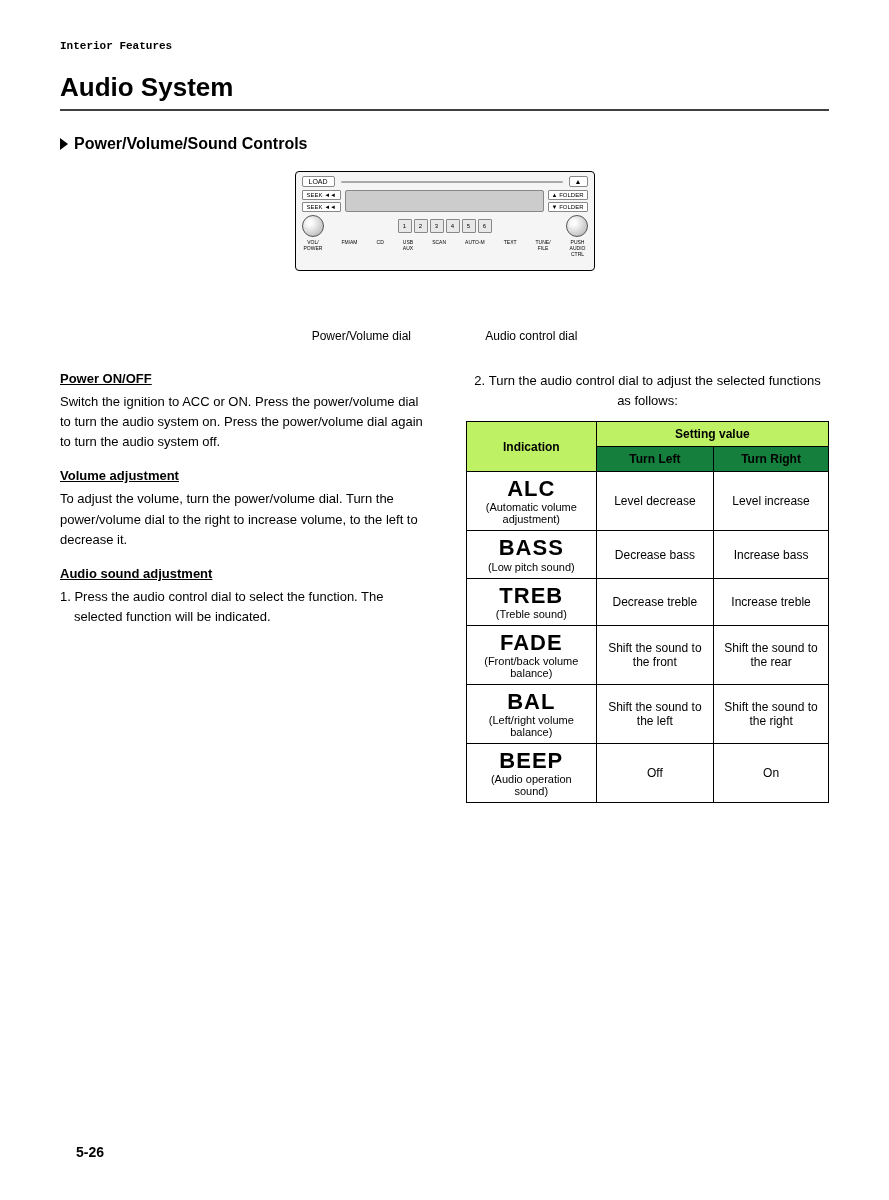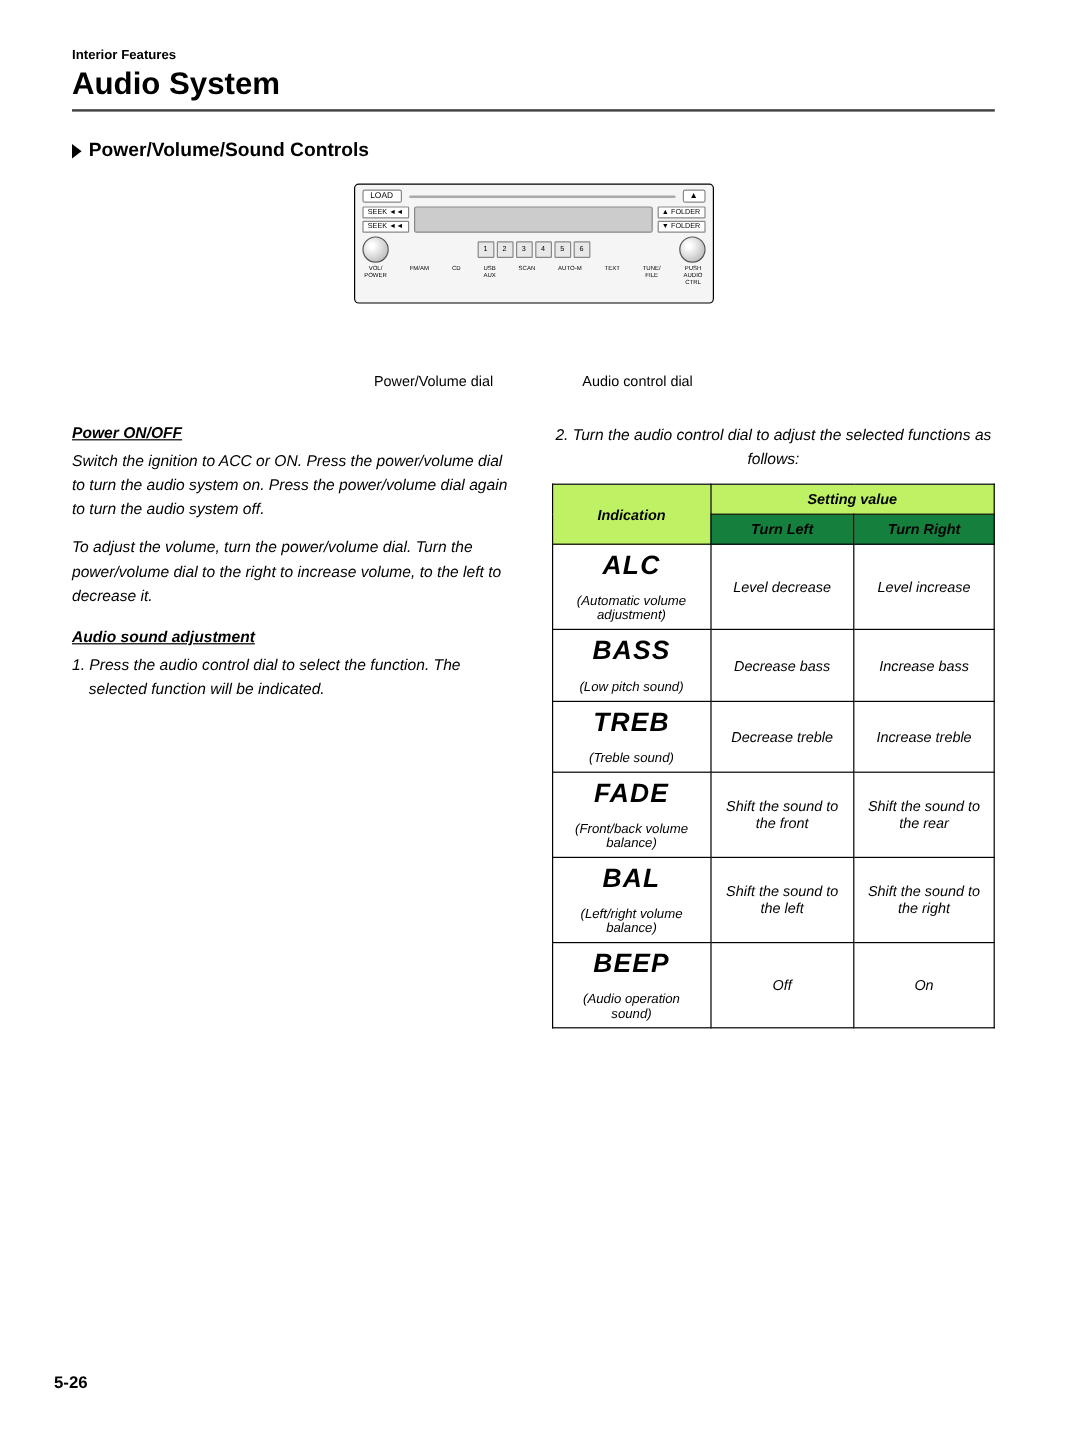--- a/index.html
+++ b/index.html
@@ -8,21 +8,22 @@
       min-height: 1200px;
       font-family: Arial, sans-serif;
       font-size: 13px;
       background: #fff;
       color: #000;
       padding: 40px 60px;
     }
     .section-label {
       font-size: 11px;
       font-weight: bold;
-      margin-bottom: 2px;
+      margin-bottom: 20px;
+      font-family: Liberation Mono, monospace;
     }
     .page-title {
       font-size: 26px;
       font-weight: bold;
       border-bottom: 2px solid #404040;
       padding-bottom: 6px;
       margin-bottom: 24px;
     }
     .section-heading {
       font-size: 16px;
@@ -161,23 +162,22 @@
     }
     .radio-caption-row {
       display: flex;
       justify-content: space-around;
       width: 340px;
       font-size: 12px;
     }
     
     .main-content {
       display: flex;
-      gap: 31px;
+      gap: 43px;
       align-items: flex-start;
-      font-style: italic;
     }
     .left-col {
       flex: 1;
       max-width: 370px;
     }
     .right-col {
       flex: 1;
     }
     .subsection-title {
       font-size: 13px;
@@ -222,37 +222,37 @@
       font-size: 22px;
       font-weight: bold;
       font-family: 'Arial Black', Arial, sans-serif;
       letter-spacing: 1px;
       display: block;
       line-height: 1.1;
     }
     .small-desc {
       font-size: 11px;
       display: block;
-      margin-top: 12px;
+      margin-top: 0;
     }
     .numbered-item {
       font-size: 13px;
       line-height: 1.55;
       margin-bottom: 10px;
       padding-left: 14px;
       text-indent: -14px;
     }
     .turn-col {
       font-size: 12px;
     }
     
     .page-number {
       position: absolute;
       bottom: 40px;
-      left: 45px;
+      left: 76px;
       font-size: 14px;
       font-weight: bold;
     }
   </style>
 </head>
 <body>
 
 <div class="section-label">Interior Features</div>
 <div class="page-title">Audio System</div>
 
@@ -315,20 +315,21 @@
   </div>
 </div>
 
 <div class="main-content">
 
   <div class="left-col">
 
     <div class="subsection-title">Power ON/OFF</div>
     <div class="body-text">Switch the ignition to ACC or ON. Press the power/volume dial to turn the audio system on. Press the power/volume dial again to turn the audio system off.</div>
 
+    <div class="subsection-title">Volume adjustment</div>
     <div class="body-text">To adjust the volume, turn the power/volume dial. Turn the power/volume dial to the right to increase volume, to the left to decrease it.</div>
 
     <div class="subsection-title">Audio sound adjustment</div>
     <div class="numbered-item">1.  Press the audio control dial to select the function. The selected function will be indicated.</div>
 
   </div>
 
   <div class="right-col">
 
     <div style="font-size:13px; line-height:1.55; margin-bottom:10px;text-align:center;">

